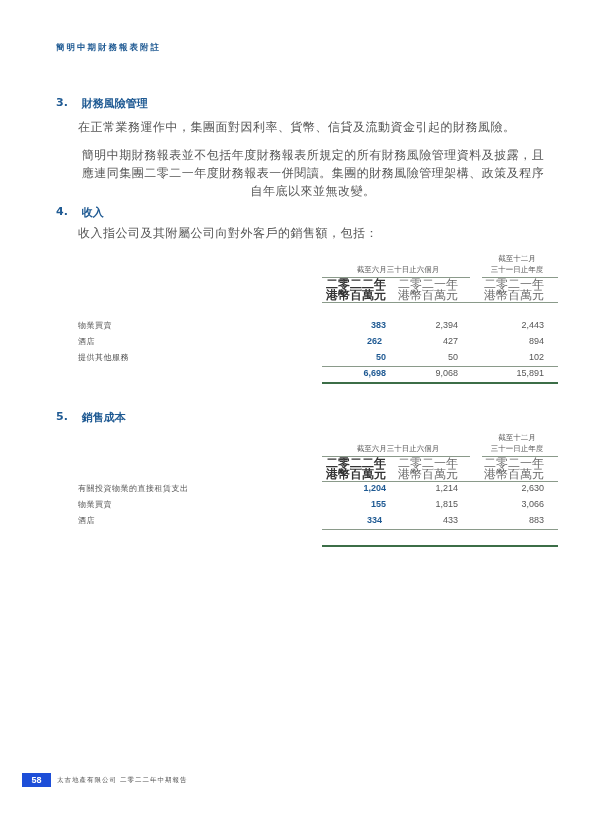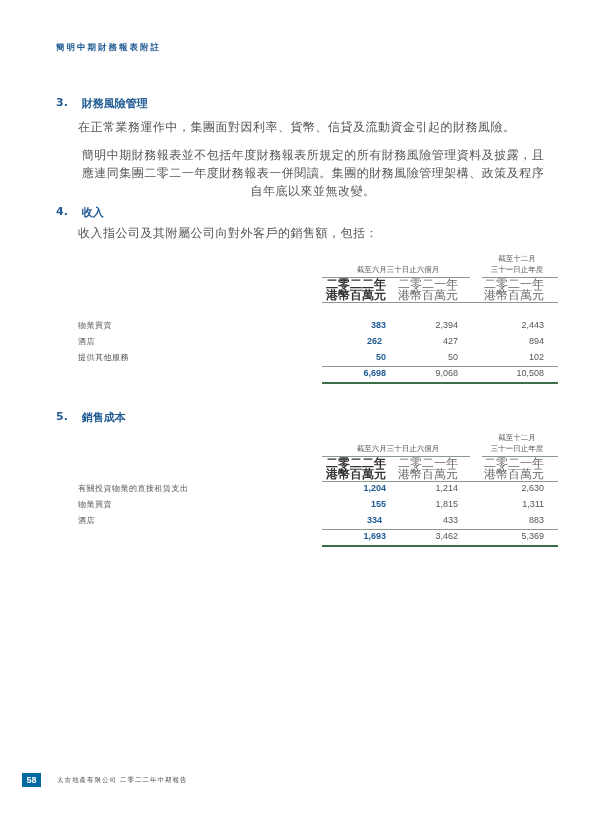--- a/index.html
+++ b/index.html
@@ -10,21 +10,21 @@
   .tbl { position:absolute; left:78px; width:480px; font-size:8px; }
   .hdr-group { position:absolute; font-size:7.5px; color:#555; text-align:center; line-height:11px; }
   .hline { position:absolute; height:1px; background:#8a9a8a; }
   .hline.thick { height:2px; background:#3c6e47; }
   .colhdr { position:absolute; font-size:12px; color:#666; text-align:right; line-height:11px; }
   .colhdr.cur { color:#333; font-weight:bold; }
   .row { position:absolute; left:0; width:480px; height:17px; }
   .row .lbl { position:absolute; left:0; top:2px; color:#555; letter-spacing:0.5px; }
   .row .v { position:absolute; top:2px; text-align:right; width:60px; color:#555; font-family:"Liberation Sans", sans-serif; font-size:9px; }
   .row .v.cur { color:#1f5a93; font-weight:bold; }
-  .footer-badge { position:absolute; left:22px; top:773px; width:19px; height:14px; background:#0369a1; color:#fff; font-size:9px; font-weight:bold; text-align:center; line-height:14px; font-family:"Liberation Sans", sans-serif; }
+  .footer-badge { position:absolute; left:22px; top:773px; width:29px; height:14px; background:#1d4ed8; color:#fff; font-size:9px; font-weight:bold; text-align:center; line-height:14px; font-family:"Liberation Sans", sans-serif; }
   .footer-text { position:absolute; left:57px; top:776px; font-size:6.5px; color:#555; letter-spacing:1px; }
 </style>
 </head>
 <body>
 
 <div class="running-head">簡明中期財務報表附註</div>
 
 <div class="sec-title" style="top:96px;">
   <span>3.</span>
   <span>財務風險管理</span>
@@ -75,21 +75,21 @@
   <div class="row" style="top:100px;">
     <span class="lbl">提供其他服務</span>
     <span class="v cur" style="left:248px;">50</span>
     <span class="v" style="left:320px;">50</span>
     <span class="v" style="left:406px;">102</span>
   </div>
   <div class="hline" style="left:244px; width:236px; top:116px;"></div>
   <div class="row" style="top:116px;">
     <span class="v cur" style="left:248px;">6,698</span>
     <span class="v" style="left:320px;">9,068</span>
-    <span class="v" style="left:406px;">10,508</span>
+    <span class="v" style="left:406px;">15,891</span>
   </div>
   <div class="hline thick" style="left:244px; width:236px; top:132px;"></div>
 </div>
 
 <div class="sec-title" style="top:410px;">
   <span>5.</span>
   <span>銷售成本</span>
 </div>
 
 <div class="tbl" style="top:423px; height:130px;">
@@ -117,31 +117,26 @@
   <div class="row" style="top:58px;">
     <span class="lbl">有關投資物業的直接租賃支出</span>
     <span class="v cur" style="left:248px;">1,204</span>
     <span class="v" style="left:320px;">1,214</span>
     <span class="v" style="left:406px;">2,630</span>
   </div>
   <div class="row" style="top:74px;">
     <span class="lbl">物業買賣</span>
     <span class="v cur" style="left:248px;">155</span>
     <span class="v" style="left:320px;">1,815</span>
-    <span class="v" style="left:406px;">1,311</span>
+    <span class="v" style="left:406px;">3,066</span>
   </div>
   <div class="row" style="top:90px;">
     <span class="lbl">酒店</span>
     <span class="v cur" style="left:244px;">334</span>
     <span class="v" style="left:320px;">433</span>
     <span class="v" style="left:406px;">883</span>
   </div>
   <div class="hline" style="left:244px; width:236px; top:106px;"></div>
-  <div class="row" style="top:106px;">
-    <span class="v cur" style="left:248px;">1,693</span>
-    <span class="v" style="left:320px;">3,462</span>
-    <span class="v" style="left:406px;">5,369</span>
-  </div>
   <div class="hline thick" style="left:244px; width:236px; top:122px;"></div>
 </div>
 
 <div class="footer-badge">58</div>
 <div class="footer-text">太古地產有限公司 二零二二年中期報告</div>
 
 </body></html>

